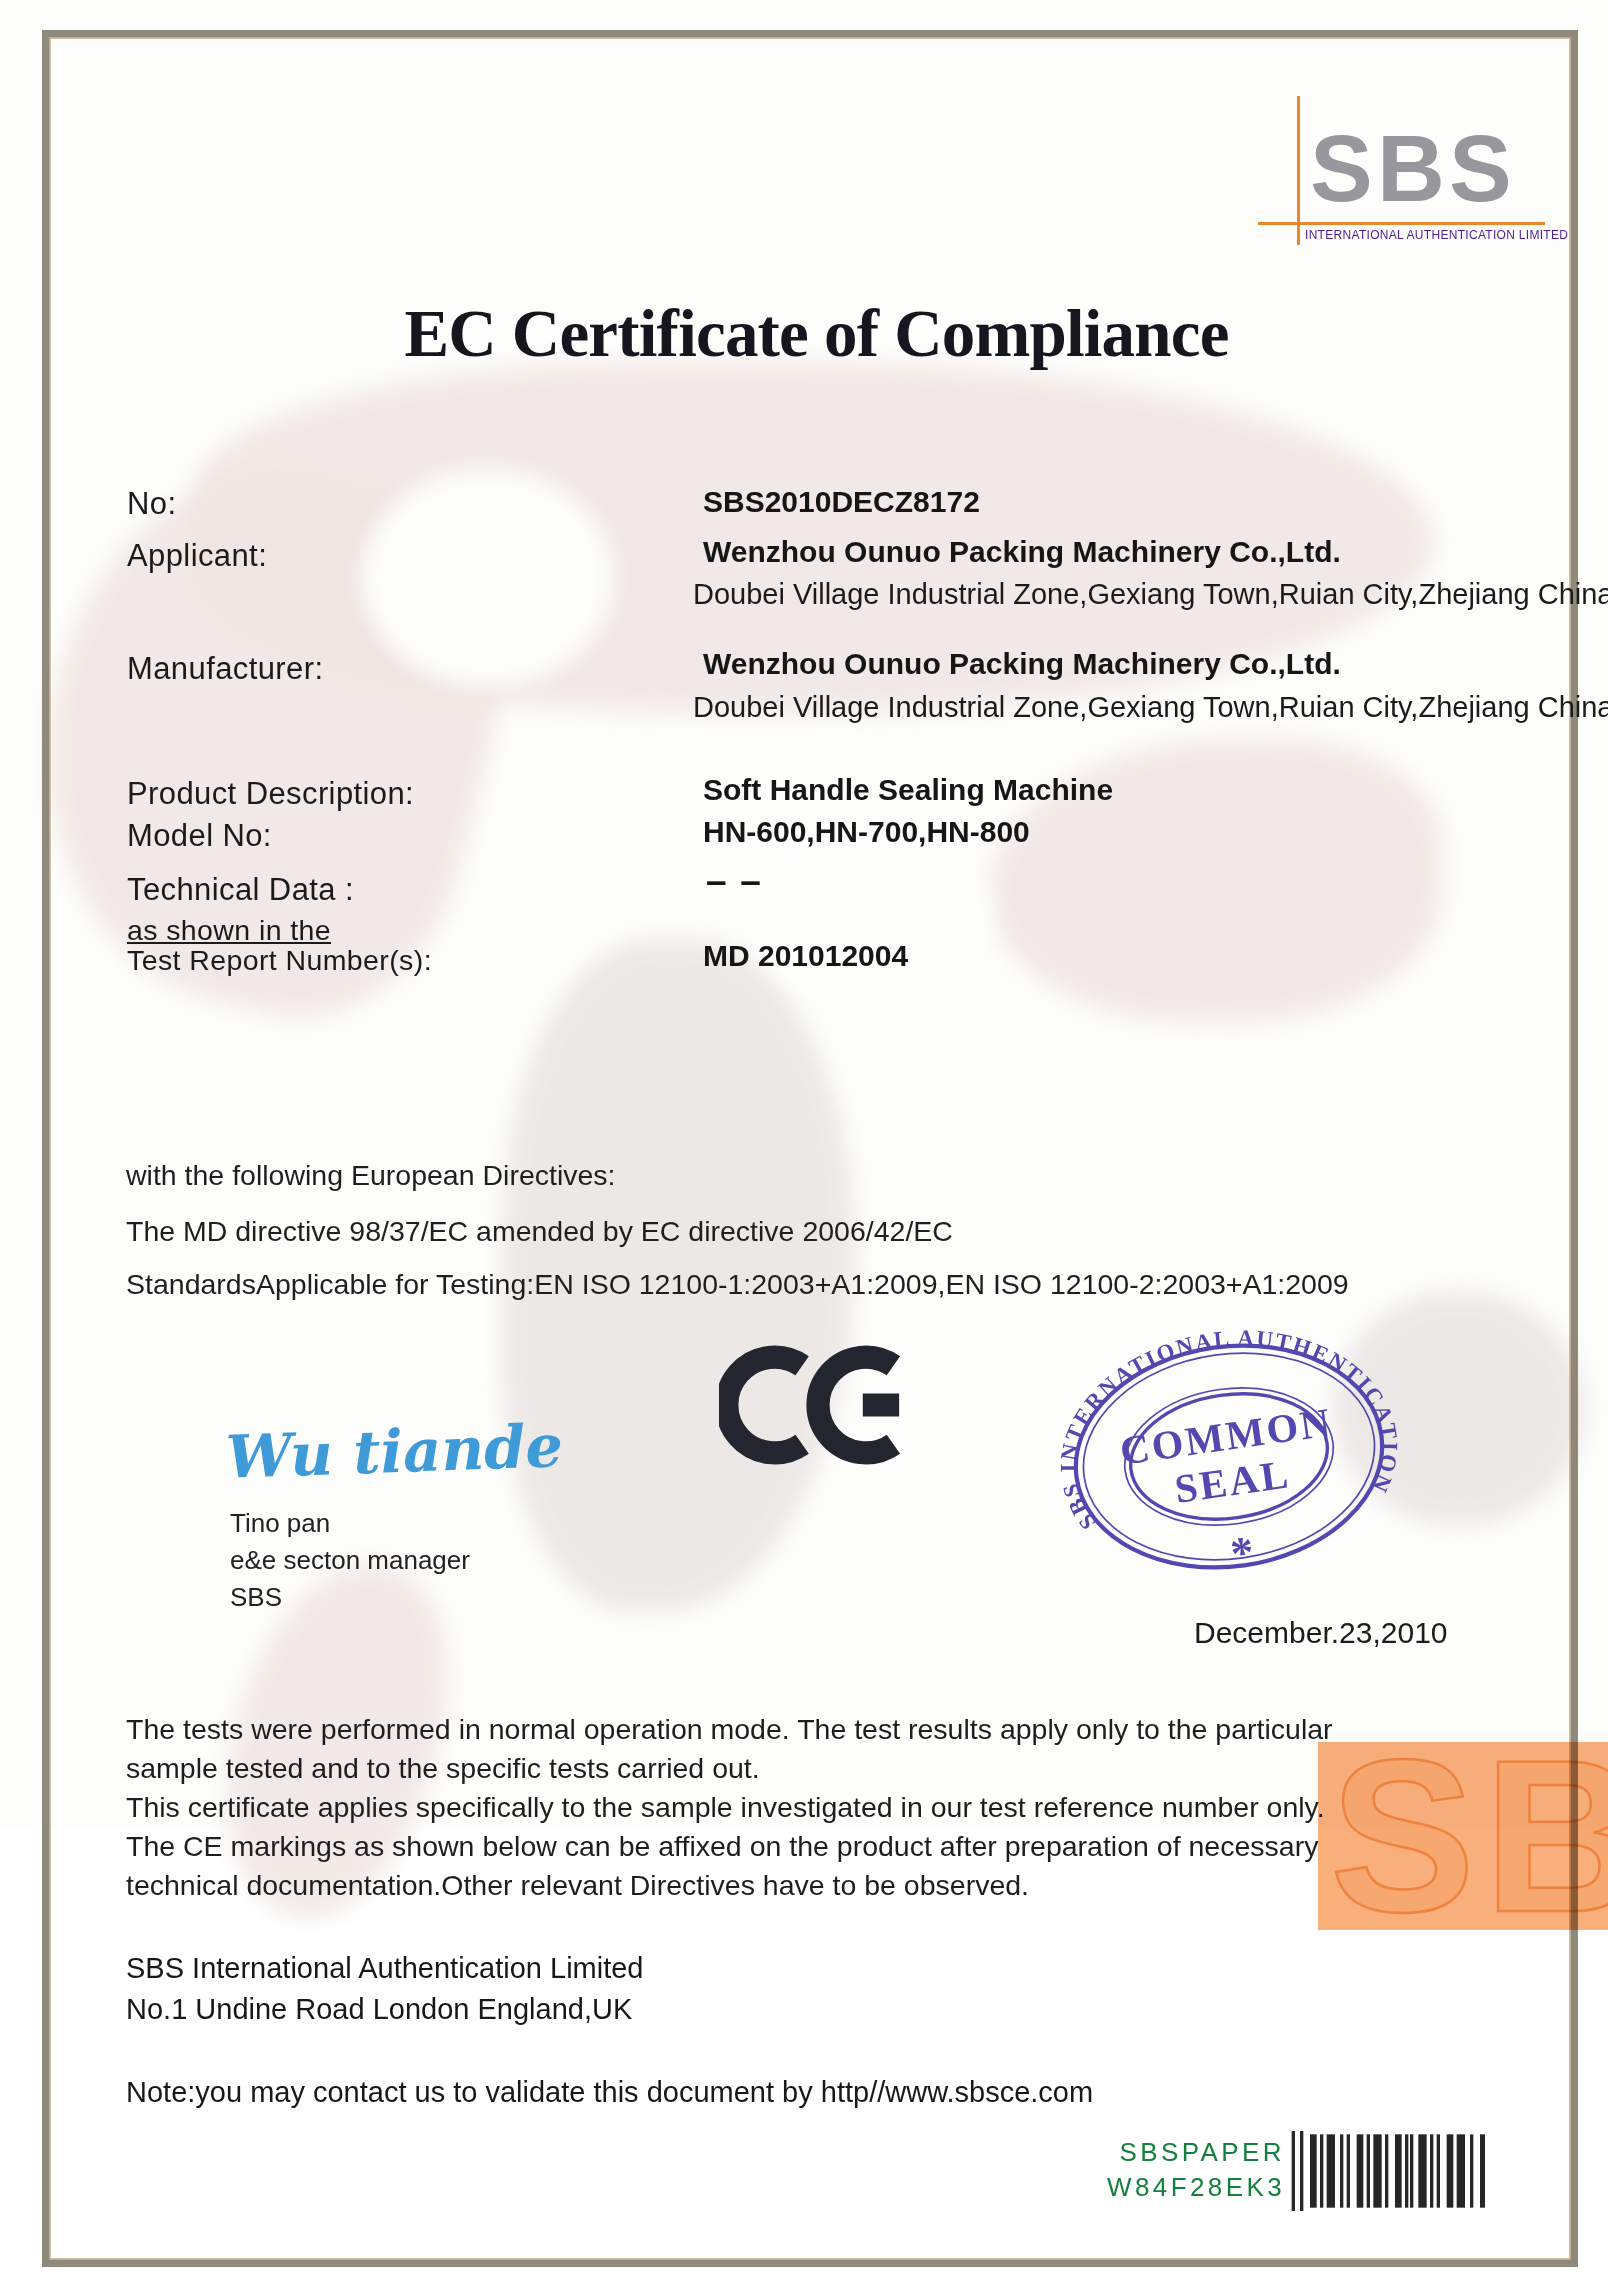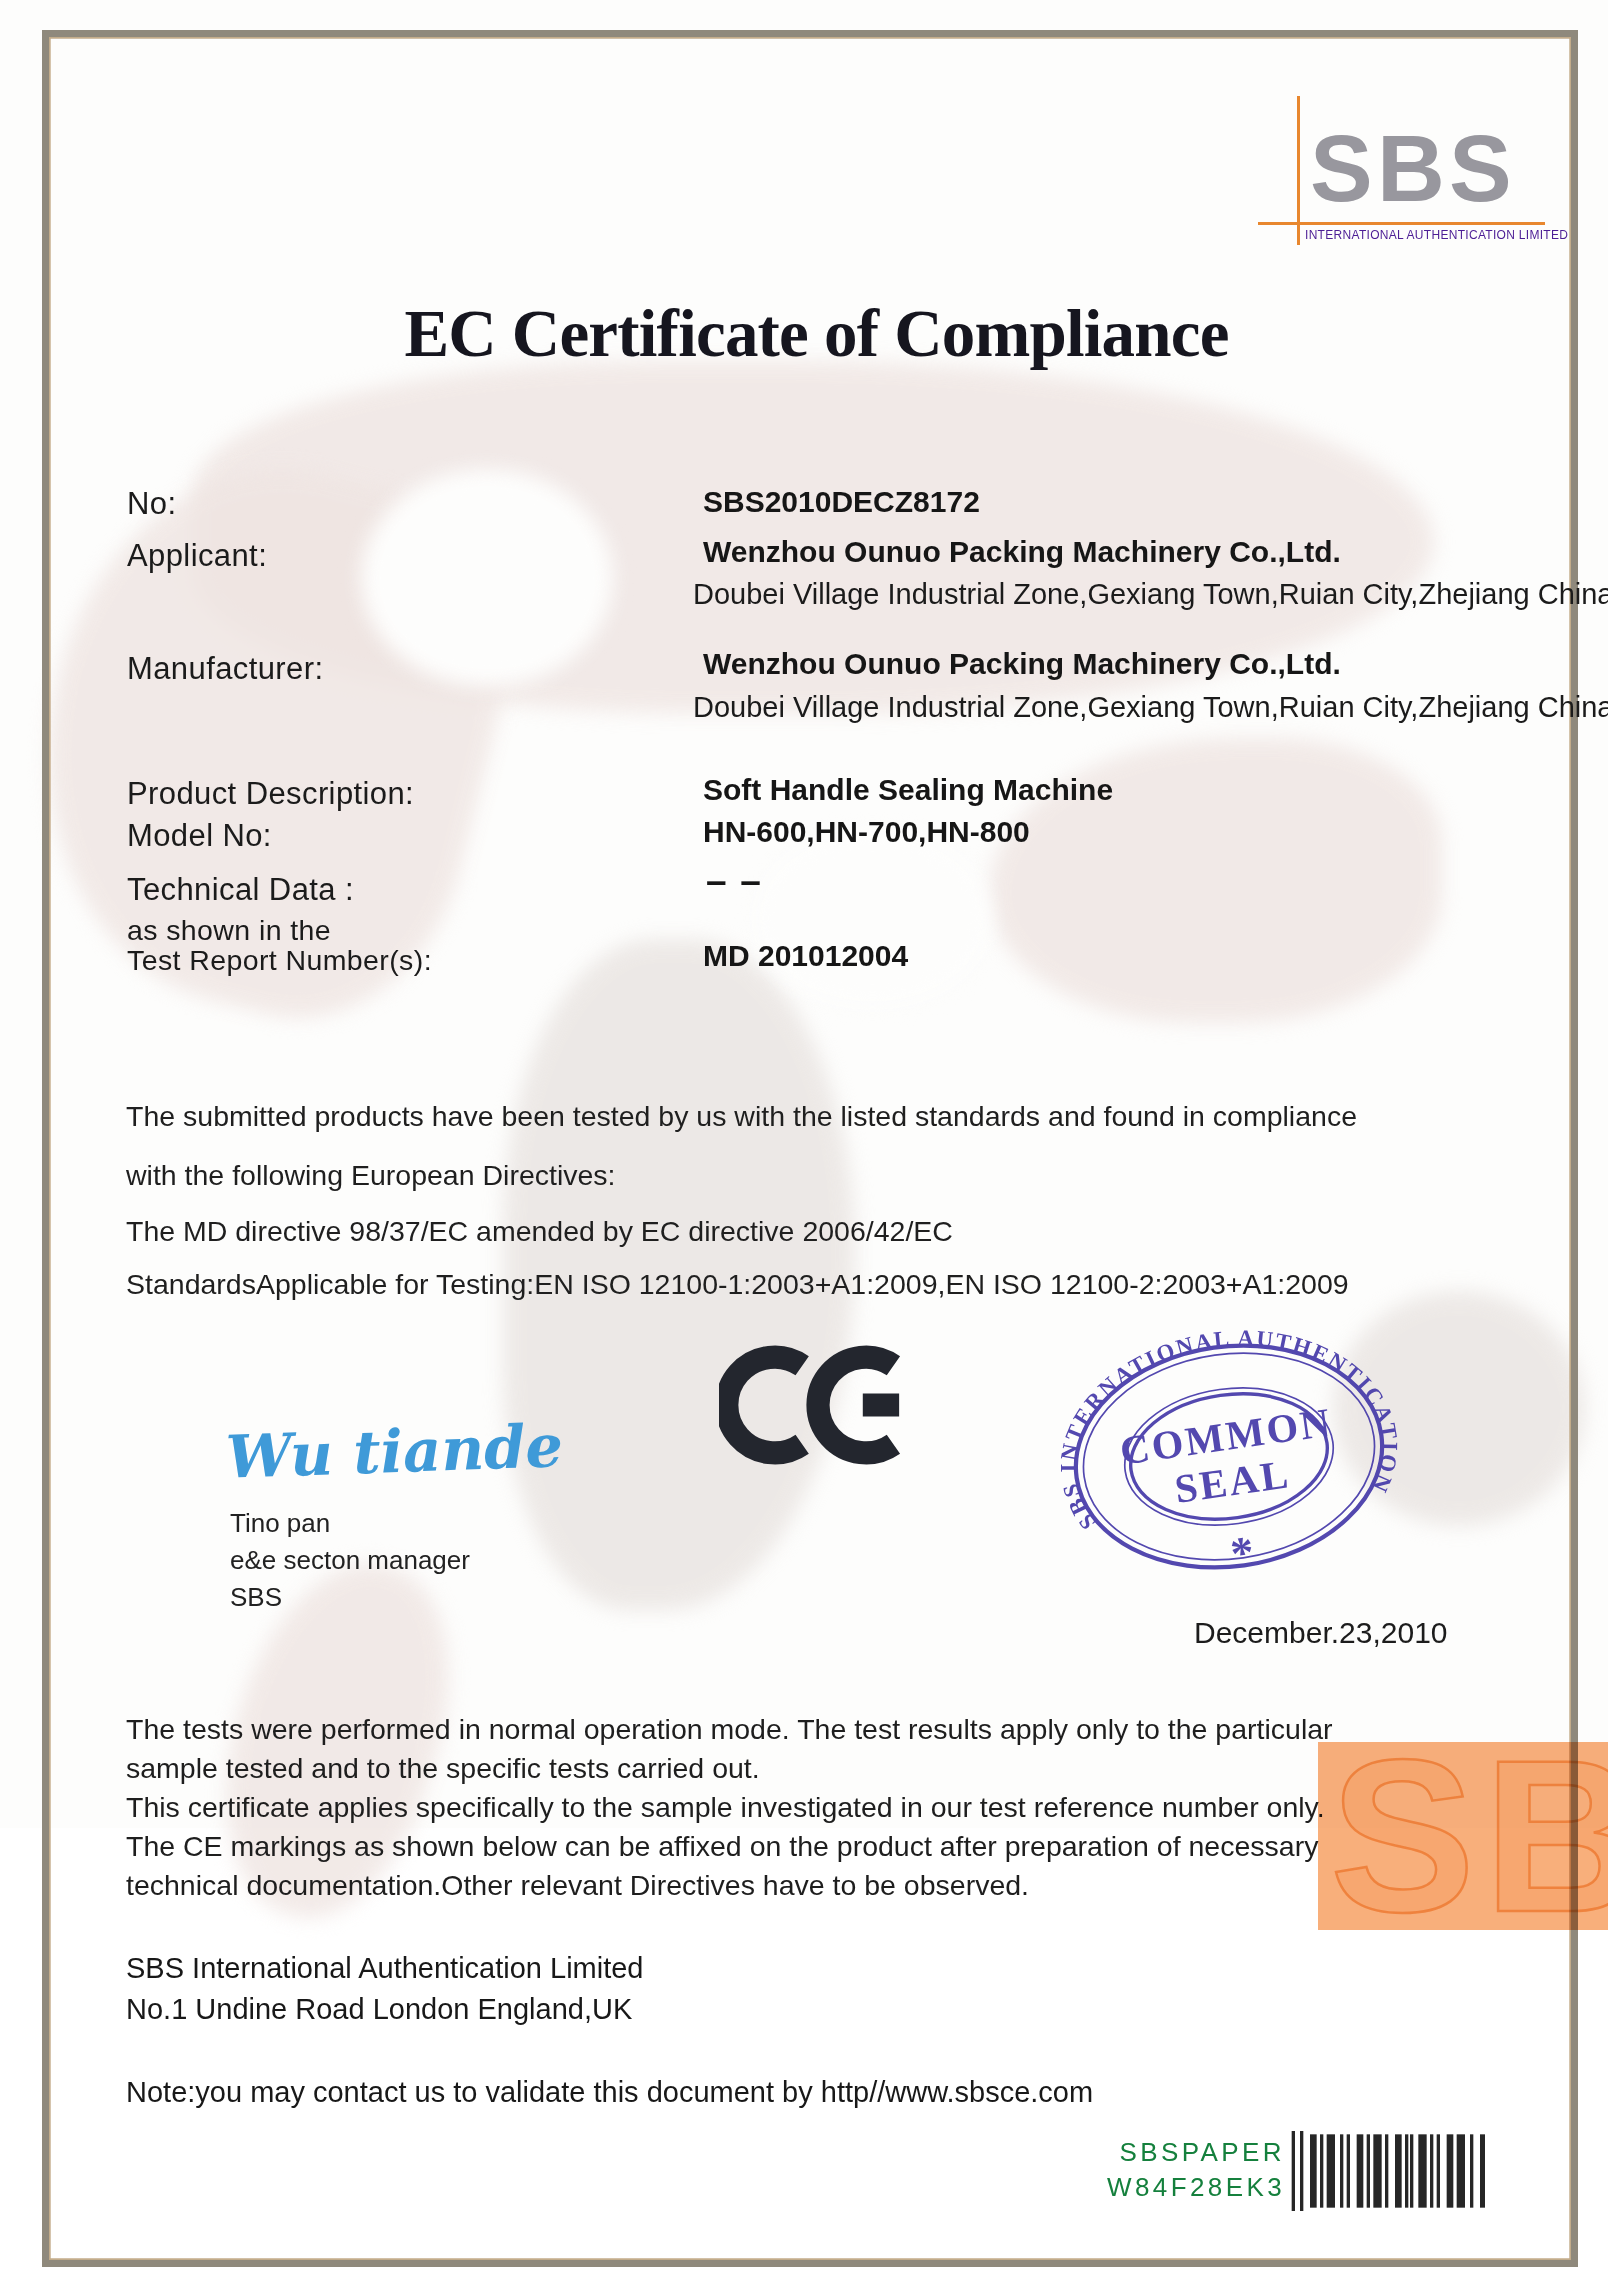--- a/index.html
+++ b/index.html
@@ -78,25 +78,24 @@
 
   <div class="abs lbl" style="left:127px;top:776px;">Product Description:</div>
   <div class="abs val" style="left:703px;top:773px;">Soft Handle Sealing Machine</div>
 
   <div class="abs lbl" style="left:127px;top:818px;">Model No:</div>
   <div class="abs val" style="left:703px;top:815px;">HN-600,HN-700,HN-800</div>
 
   <div class="abs lbl" style="left:127px;top:872px;">Technical Data :</div>
   <div class="abs val" style="left:706px;top:860px;font-size:37px;letter-spacing:1.7px;">– –</div>
 
-  <div class="abs lbl" style="left:127px;top:914px;font-size:28.5px;">as shown in the</div>
+  <div class="abs lbl" style="left:127px;top:914px;font-size:28.5px;text-decoration:underline;">as shown in the</div>
   <div class="abs lbl" style="left:127px;top:944px;font-size:28.5px;">Test Report Number(s):</div>
   <div class="abs val" style="left:703px;top:939px;">MD 201012004</div>
 
-  <div class="abs body-line" style="left:126px;top:1100px;">The submitted products have been tested by us with the listed standards and found in compliance</div>
   <div class="abs body-line" style="left:126px;top:1159px;">with the following European Directives:</div>
   <div class="abs body-line" style="left:126px;top:1215px;">The MD directive 98/37/EC amended by EC directive 2006/42/EC</div>
   <div class="abs body-line" style="left:126px;top:1268px;">StandardsApplicable for Testing:EN ISO 12100-1:2003+A1:2009,EN ISO 12100-2:2003+A1:2009</div>
 
   <svg class="abs" style="left:719px;top:1338px;" width="201" height="134" viewBox="0 0 260 160">
     <path d="M 107.6 29.2 A 62 62 0 1 0 107.6 130.8" fill="none" stroke="#23262e" stroke-width="30"></path>
     <path d="M 225.6 29.2 A 62 62 0 1 0 225.6 130.8" fill="none" stroke="#23262e" stroke-width="30"></path>
     <path d="M 186 80 H 233" fill="none" stroke="#23262e" stroke-width="30"></path>
   </svg>
 

